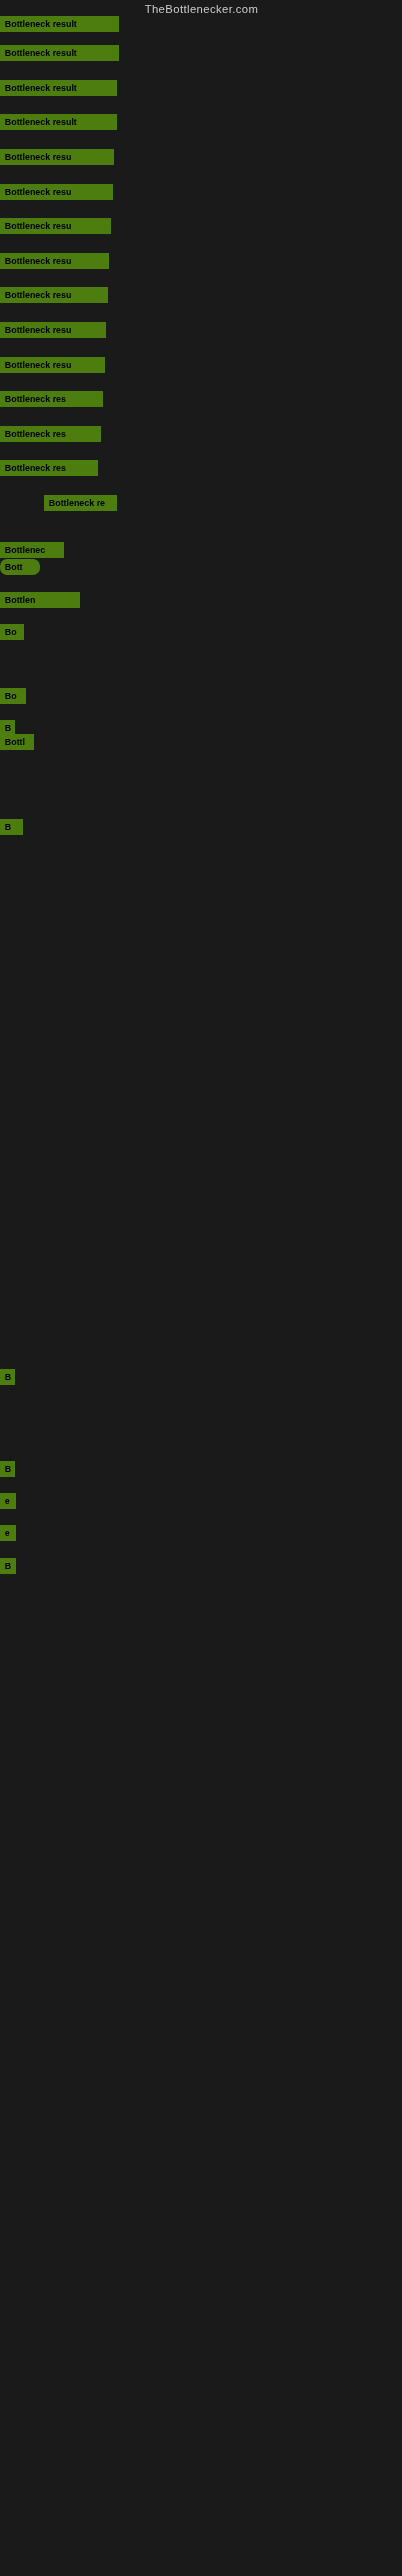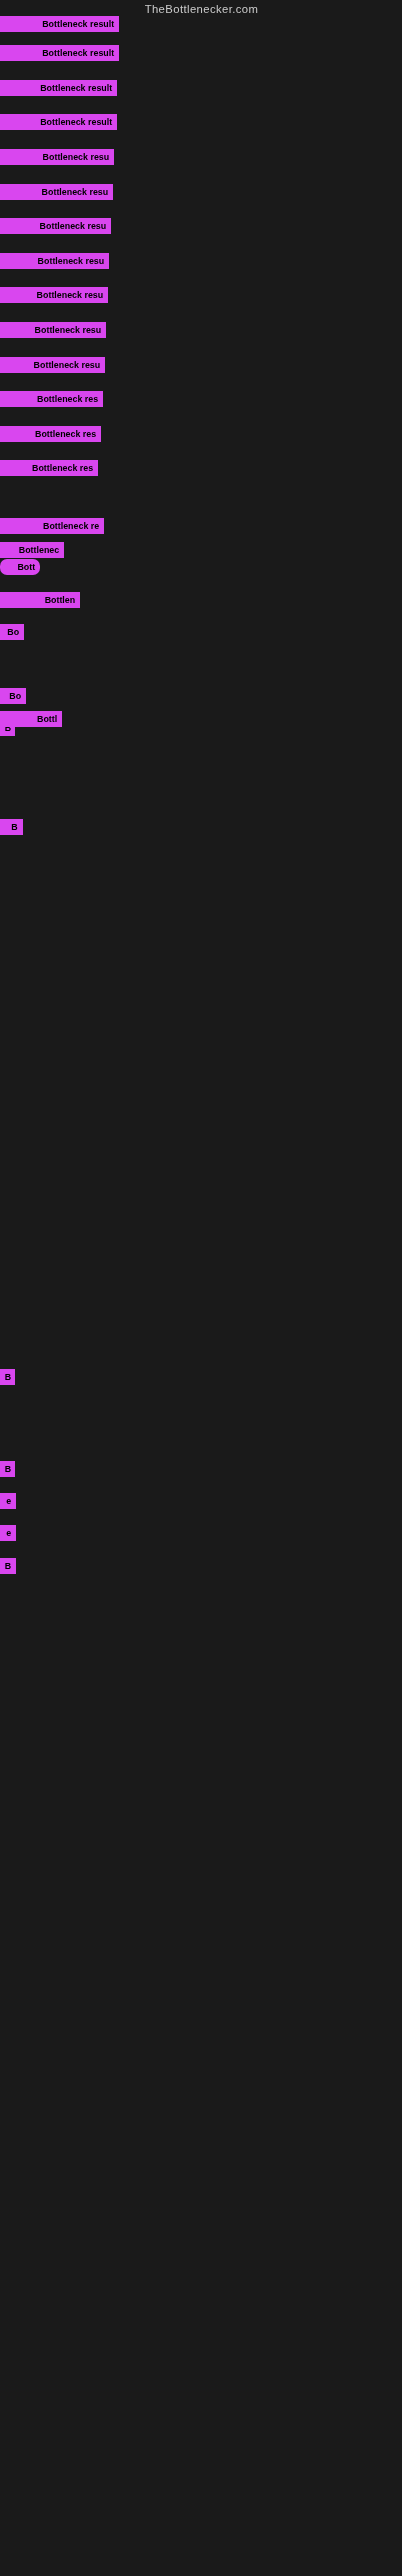--- a/index.html
+++ b/index.html
@@ -20,28 +20,27 @@
       text-align: center;
       color: #cccccc;
       font-size: 11.3px;
       padding: 3px 0;
       letter-spacing: 0.4px;
     }
 
     .bottleneck-item {
       position: absolute;
       left: 0;
-      background-color: #d946ef;
+      background-color: #4d7c0f;
       color: #000000;
       font-size: 8.9px;
       font-weight: bold;
       padding: 3.2px 4.8px;
       white-space: nowrap;
       overflow: hidden;
-      text-align: right;
     }
   </style>
 </head>
 <body>
 
 <div class="site-title">TheBottlenecker.com</div>
 
 <div id="items-container">
     <div class="bottleneck-item" style="top: 16px; width: 119px;">Bottleneck result</div>
     <div class="bottleneck-item" style="top: 45px; width: 119px;">Bottleneck result</div>
@@ -50,28 +49,28 @@
     <div class="bottleneck-item" style="top: 149px; width: 114px;">Bottleneck resu</div>
     <div class="bottleneck-item" style="top: 184px; width: 113px;">Bottleneck resu</div>
     <div class="bottleneck-item" style="top: 218px; width: 111px;">Bottleneck resu</div>
     <div class="bottleneck-item" style="top: 253px; width: 109px;">Bottleneck resu</div>
     <div class="bottleneck-item" style="top: 287px; width: 108px;">Bottleneck resu</div>
     <div class="bottleneck-item" style="top: 322px; width: 106px;">Bottleneck resu</div>
     <div class="bottleneck-item" style="top: 357px; width: 105px;">Bottleneck resu</div>
     <div class="bottleneck-item" style="top: 391px; width: 103px;">Bottleneck res</div>
     <div class="bottleneck-item" style="top: 426px; width: 101px;">Bottleneck res</div>
     <div class="bottleneck-item" style="top: 460px; width: 98px;">Bottleneck res</div>
-    <div class="bottleneck-item" style="top: 518px; width: 104px;">Bottleneck re</div>
+    <div class="bottleneck-item" style="top: 495px; width: 73px; margin-left: 44px;">Bottleneck re</div>
     <div class="bottleneck-item" style="top: 542px; width: 64px;">Bottlenec</div>
     <div class="bottleneck-item" style="top: 559px; width: 40px; border-radius: 7px;">Bott</div>
     <div class="bottleneck-item" style="top: 592px; width: 80px;">Bottlen</div>
     <div class="bottleneck-item" style="top: 624px; width: 24px;">Bo</div>
     <div class="bottleneck-item" style="top: 688px; width: 26px;">Bo</div>
     <div class="bottleneck-item" style="top: 720px; width: 14.5px;">B</div>
-    <div class="bottleneck-item" style="top: 711px; width: 62px;">Bottl</div>
+    <div class="bottleneck-item" style="top: 734px; width: 34px;">Bottl</div>
     <div class="bottleneck-item" style="top: 819px; width: 22.5px;">B</div>
     <div class="bottleneck-item" style="top: 1369px; width: 14.5px;">B</div>
     <div class="bottleneck-item" style="top: 1461px; width: 14.5px;">B</div>
     <div class="bottleneck-item" style="top: 1493px; width: 16px;">e</div>
     <div class="bottleneck-item" style="top: 1525px; width: 16px;">e</div>
     <div class="bottleneck-item" style="top: 1558px; width: 16px;">B</div>
   </div>
 
 
 </body></html>

